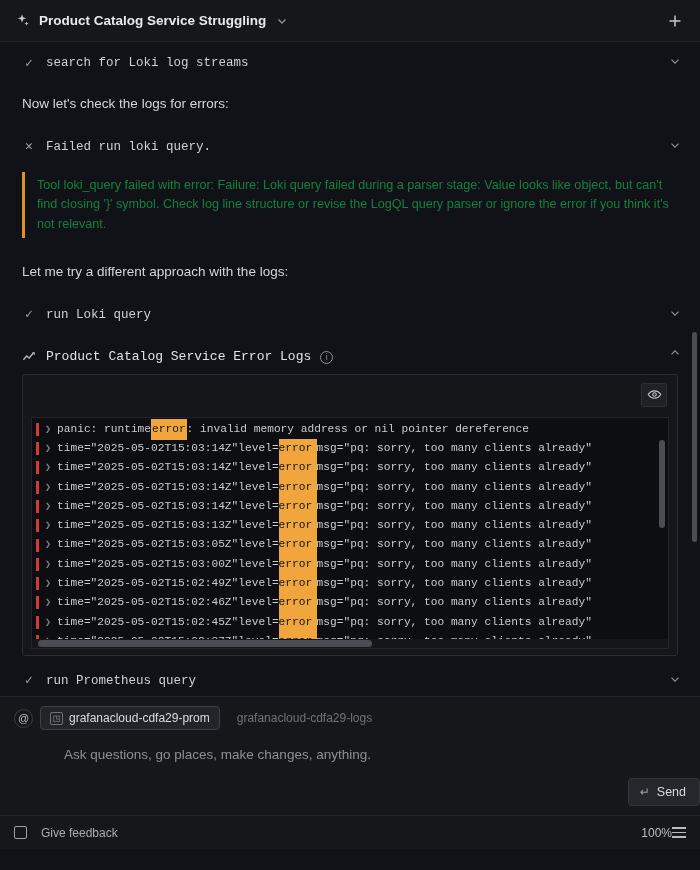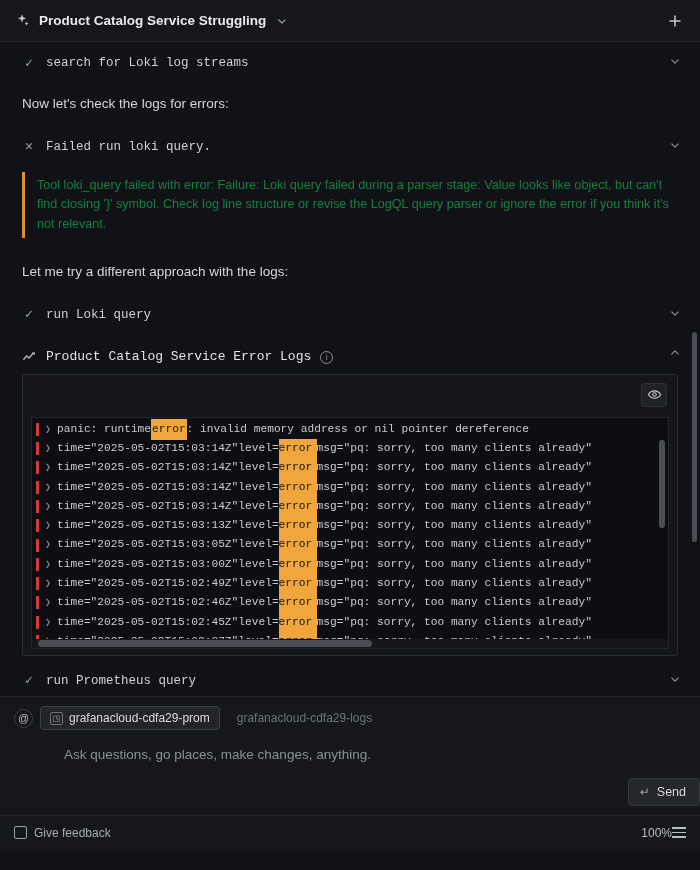--- a/index.html
+++ b/index.html
@@ -252,21 +252,21 @@
     flex: 0 0 34px;
     height: 34px;
     border-top: 1px solid #24262b;
     display: flex;
     align-items: center;
     padding: 0 14px;
     background: #16171b;
     font-size: 12px;
     color: #a9acb0;
   }
-  .feedback { display: flex; align-items: center; gap: 7px; cursor: pointer; }
+  .feedback { display: flex; align-items: center; gap: 14px; cursor: pointer; }
   .speech-icon { width: 13px; height: 13px; border: 1px solid #9aa0a6; border-radius: 2px; }
   .footer-right { margin-left: auto; display: flex; align-items: center; gap: 0; }
   .zoom-val { font-size: 12px; color: #b9bcc0; cursor: pointer; }
   .hamburger { display: flex; flex-direction: column; gap: 3px; cursor: pointer; }
   .hamburger i { display: block; width: 14px; height: 1.6px; background: #b9bcc0; }
 </style>
 </head>
 <body>
 
 <div class="app">

